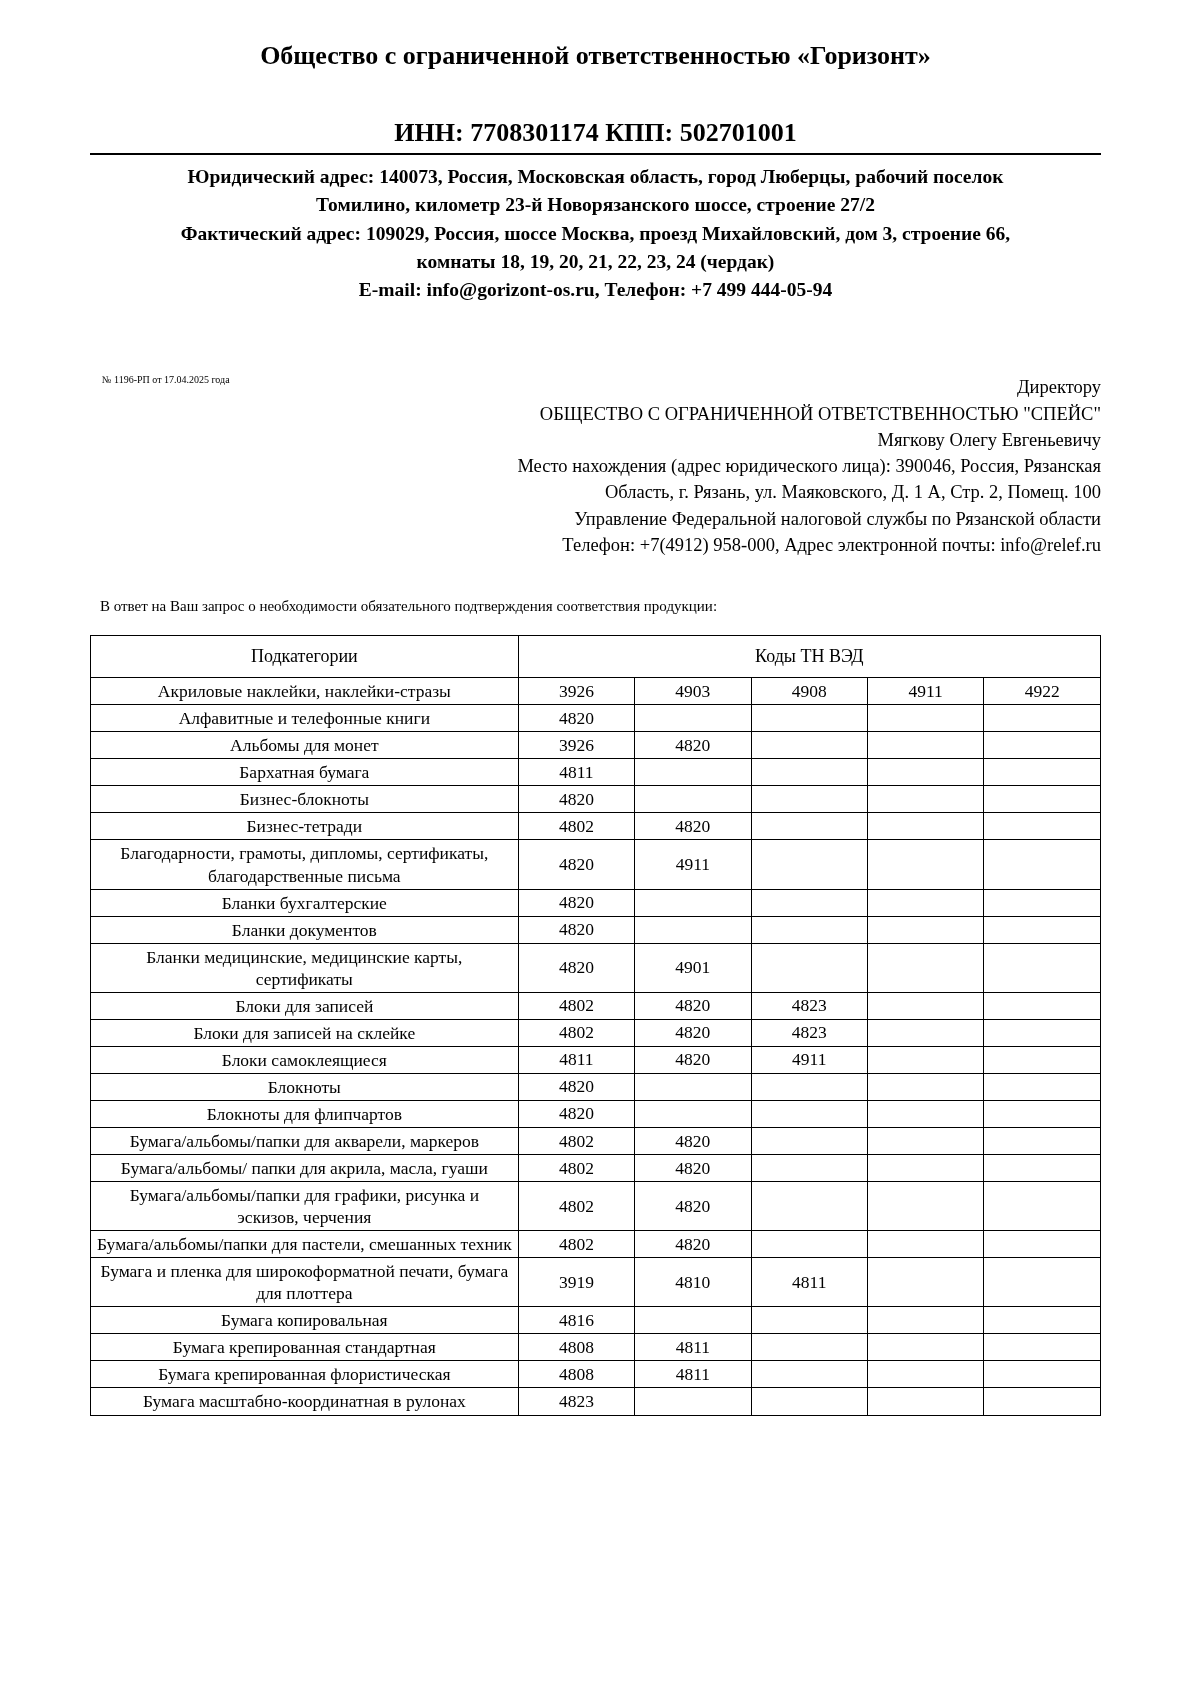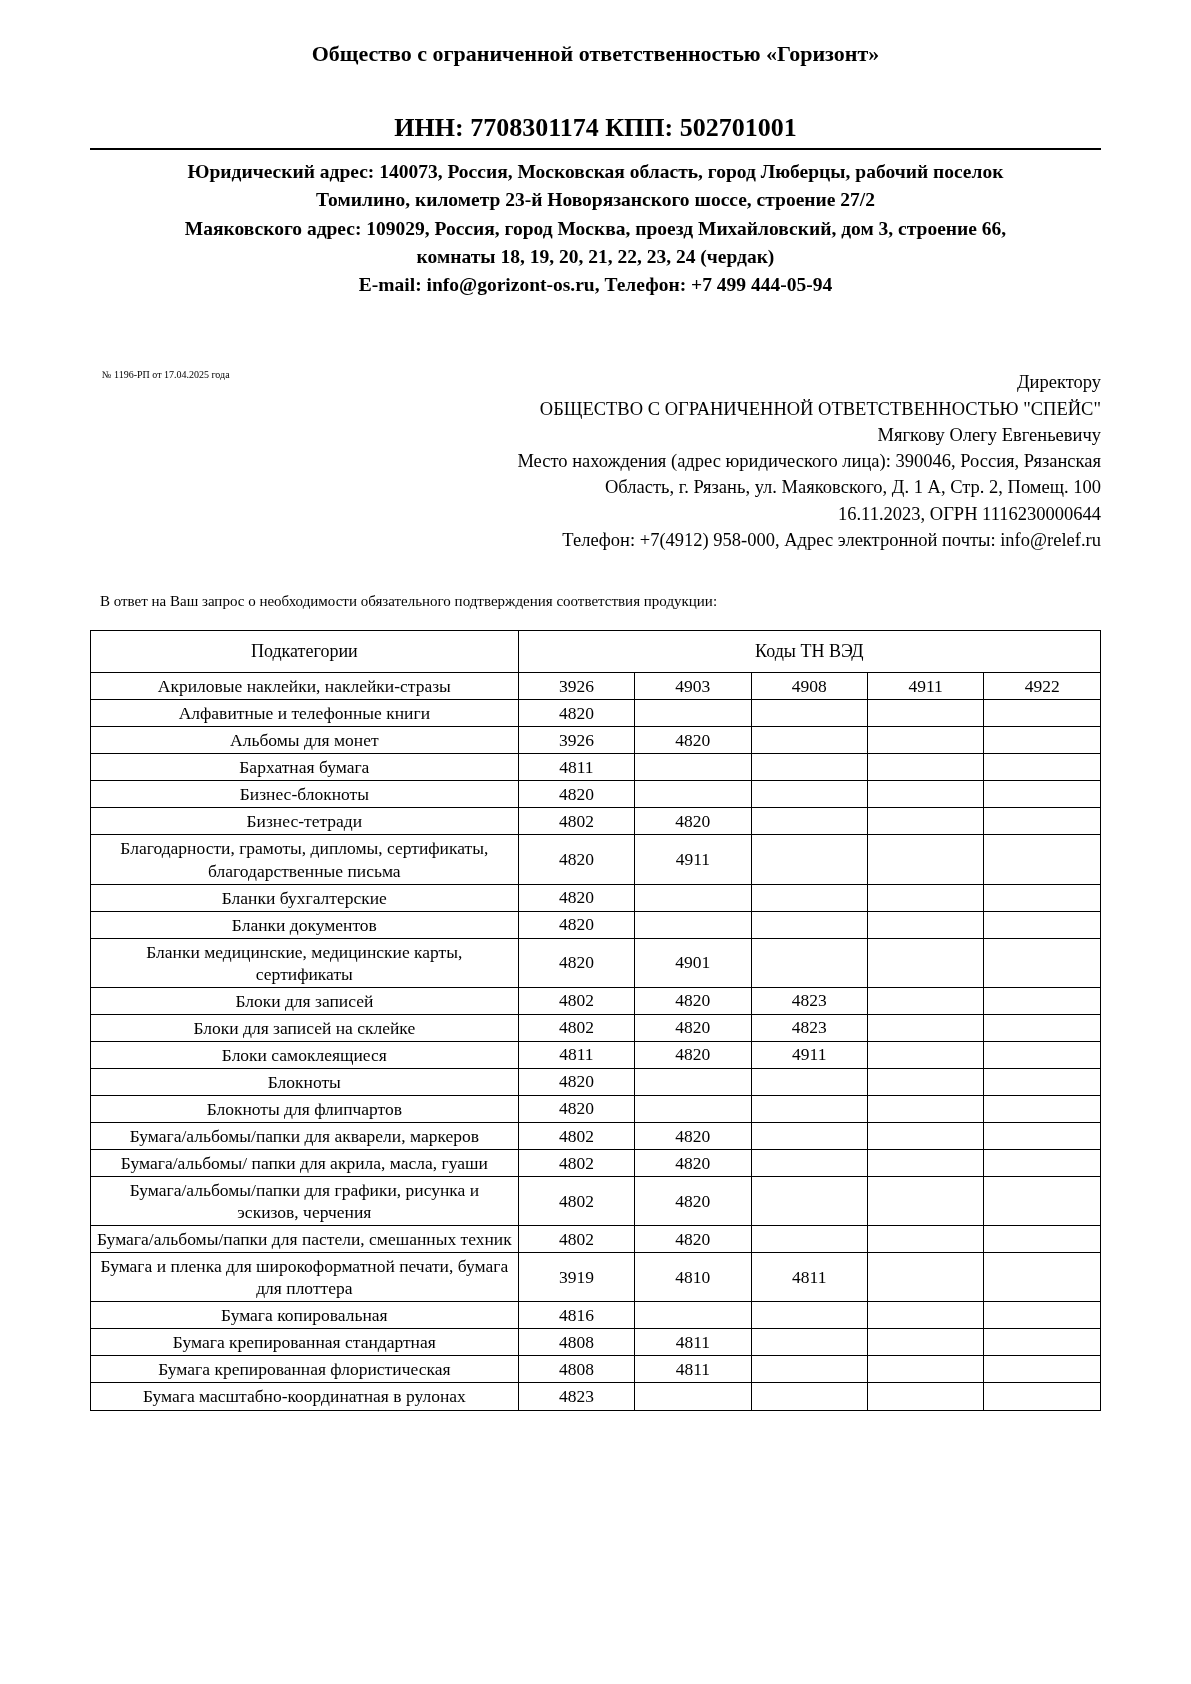--- a/index.html
+++ b/index.html
@@ -19,21 +19,21 @@
     min-height: 1684px;
     box-sizing: border-box;
     padding: 40px 90px 30px 90px;
   }
 
   
   .letterhead {
     text-align: center;
   }
   .company-name {
-    font-size: 22px;
+    font-size: 26px;
     font-weight: bold;
     line-height: 1.25;
   }
   .company-inn {
     font-size: 26px;
     font-weight: bold;
     line-height: 1.25;
     margin-bottom: 4px;
     margin-top: 44px;
   }
@@ -112,34 +112,34 @@
 <body>
 
 <div class="page">
 
   <div class="letterhead">
     <div class="company-name">Общество с ограниченной ответственностью «Горизонт»</div>
     <div class="company-inn">ИНН: 7708301174 КПП: 502701001</div>
     <hr class="hr-thick">
     <div class="addr-line">Юридический адрес: 140073, Россия, Московская область, город Люберцы, рабочий поселок</div>
     <div class="addr-line">Томилино, километр 23-й Новорязанского шоссе, строение 27/2</div>
-    <div class="addr-line">Маяковского адрес: 109029, Россия, город Москва, проезд Михайловский, дом 3, строение 66,</div>
+    <div class="addr-line">Фактический адрес: 109029, Россия, шоссе Москва, проезд Михайловский, дом 3, строение 66,</div>
     <div class="addr-line">комнаты 18, 19, 20, 21, 22, 23, 24 (чердак)</div>
     <div class="addr-line">E-mail: info@gorizont-os.ru, Телефон: +7 499 444-05-94</div>
   </div>
 
   <div class="meta-row">
     <div class="doc-number">№ 1196-РП от 17.04.2025 года</div>
     <div class="addressee">
       <span class="ln">Директору</span>
       <span class="ln">ОБЩЕСТВО С ОГРАНИЧЕННОЙ ОТВЕТСТВЕННОСТЬЮ "СПЕЙС"</span>
       <span class="ln">Мягкову Олегу Евгеньевичу</span>
       <span class="ln">Место нахождения (адрес юридического лица): 390046, Россия, Рязанская</span>
       <span class="ln">Область, г. Рязань, ул. Маяковского, Д. 1 А, Стр. 2, Помещ. 100</span>
-      <span class="ln">16.11.2023, ОГРН 1116230000644</span>
+      <span class="ln">Управление Федеральной налоговой службы по Рязанской области</span>
       <span class="ln">Телефон: +7(4912) 958-000, Адрес электронной почты: info@relef.ru</span>
     </div>
   </div>
 
   <div class="intro">В ответ на Ваш запрос о необходимости обязательного подтверждения соответствия продукции:</div>
 
   <table class="vedtable">
     <colgroup>
       <col class="col-sub">
       <col class="col-code">

